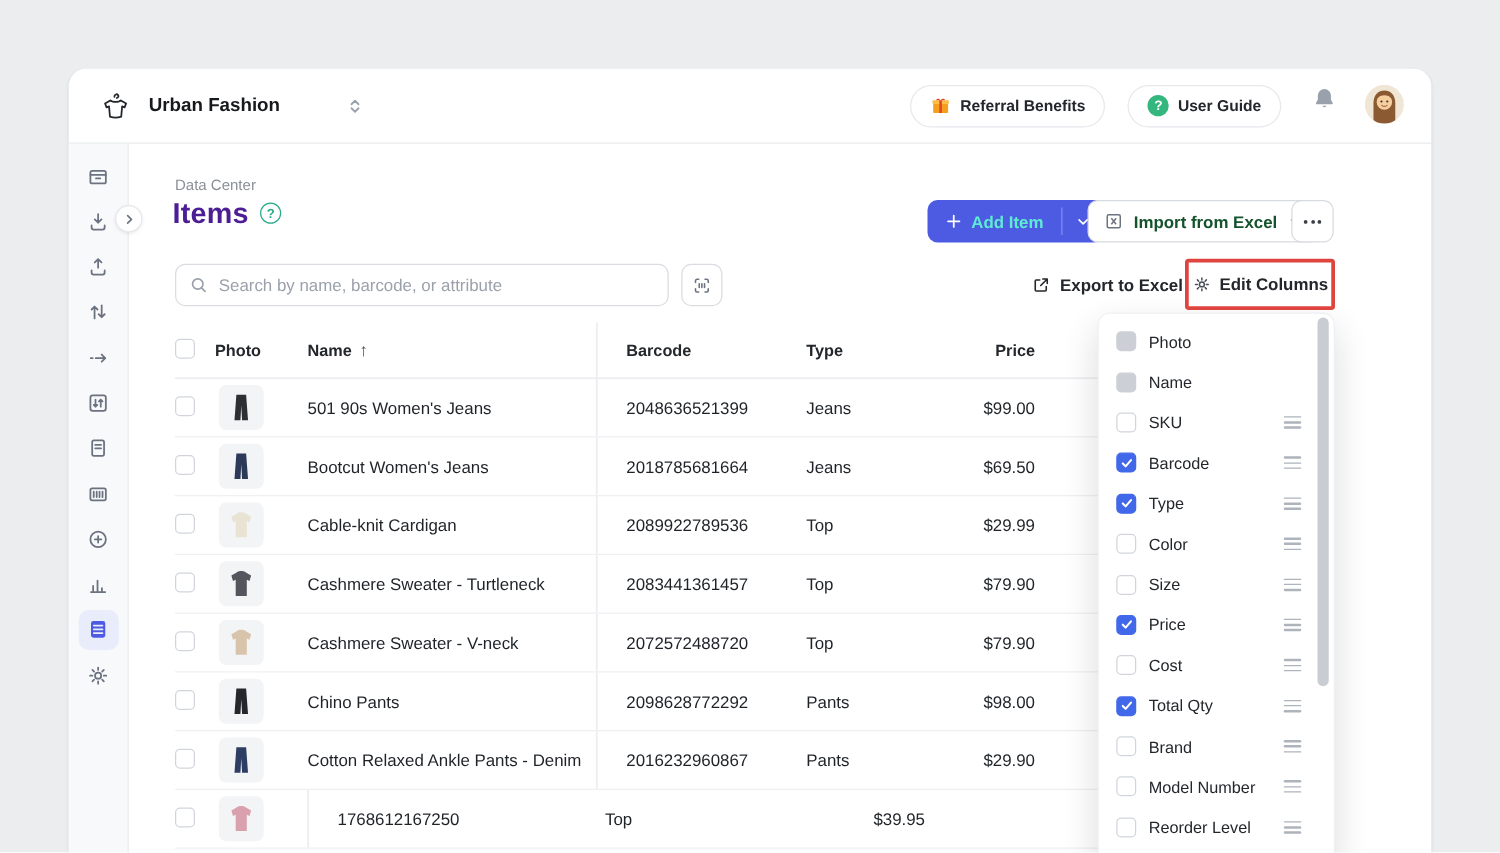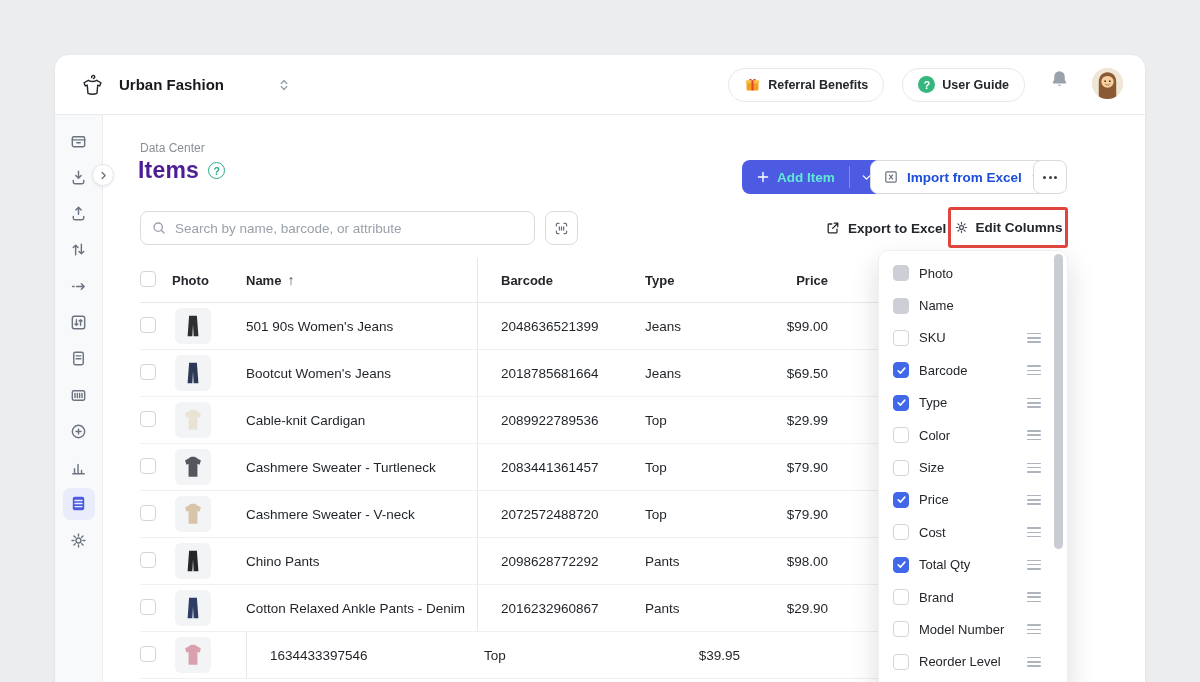--- a/index.html
+++ b/index.html
@@ -42,21 +42,21 @@
   .help-circle { width:17px; height:17px; border:1.5px solid #2aab8b; border-radius:50%; color:#2aab8b;
                  font-size:10.5px; font-weight:700; display:flex; align-items:center; justify-content:center; cursor:pointer; }
 
   .btn-primary { position:absolute; left:687px; top:105px; height:34px; display:flex; align-items:stretch;
                  background:#4d5be3; border-radius:8px; color:#5eead4; font-size:13.5px; font-weight:700; cursor:pointer; }
   .btn-primary .main { display:flex; align-items:center; gap:7px; padding:0 14px; }
   .btn-primary .sep { width:1px; background:rgba(255,255,255,.3); margin:6px 0; }
   .btn-primary .caret { display:flex; align-items:center; padding:0 10px; }
   .btn-outline { position:absolute; left:815px; top:105px; height:34px; display:flex; align-items:center; gap:8px;
                  padding:0 12px; border:1px solid #d7dade; border-radius:8px; background:#fff;
-                 font-size:13.5px; font-weight:700; color:#1d4ed8; cursor:pointer; }
+                 font-size:13.5px; font-weight:700; color:#14532d; cursor:pointer; }
   .btn-more { position:absolute; left:978px; top:105px; width:34px; height:34px; border:1px solid #d7dade;
               border-radius:8px; background:#fff; display:flex; align-items:center; justify-content:center; gap:2.5px; cursor:pointer; }
   .btn-more i { width:3px; height:3px; border-radius:50%; background:#3a3f46; }
 
   
   .search-wrap { position:absolute; left:85px; top:156px; width:395px; height:34px; }
   .search-wrap svg { position:absolute; left:11px; top:9px; width:16px; height:16px; color:#9aa1ab; }
   .search-wrap input { width:100%; height:100%; border:1px solid #d9dce0; border-radius:8px; padding:0 10px 0 34px;
                        font-size:13.5px; color:#23262b; outline:none; font-family:"Liberation Sans",sans-serif; }
   .search-wrap input::placeholder { color:#9aa1ab; }
@@ -426,21 +426,21 @@
           </div>
           <div class="trow">
             <div class="c c1"><span class="cb"></span></div>
             <div class="c c2">
               <span class="thumb">
                 <svg viewBox="0 0 24 24" fill="#d9a0ad">
                   <path d="M12 2.6c-1.6 0-2.8.5-3.4 1L4.7 5.9l1.2 4 2-.8V21h8.2V9.1l2 .8 1.2-4-3.9-2.3c-.6-.5-1.8-1-3.4-1Z"></path>
                 </svg>
               </span>
             </div>
-            <div class="c c4">1634433397546</div>
+            <div class="c c4">1768612167250</div>
             <div class="c c5">Top</div>
             <div class="c c6">$39.95</div>
           </div>
         </div>
     </div>
 
     <div class="panel">
       <div>
           <div class="p-item">
             <span class="cb disabled"></span>

